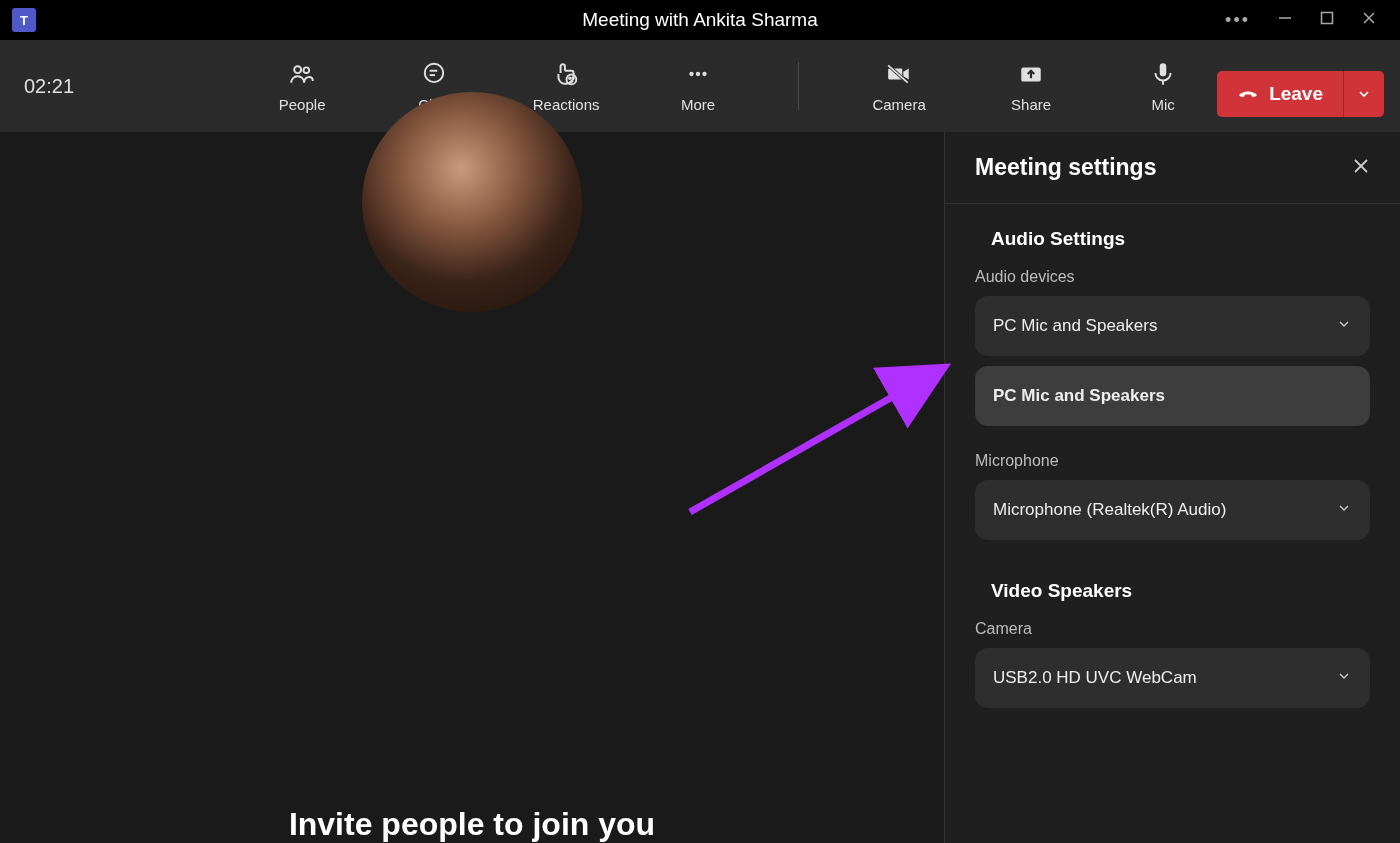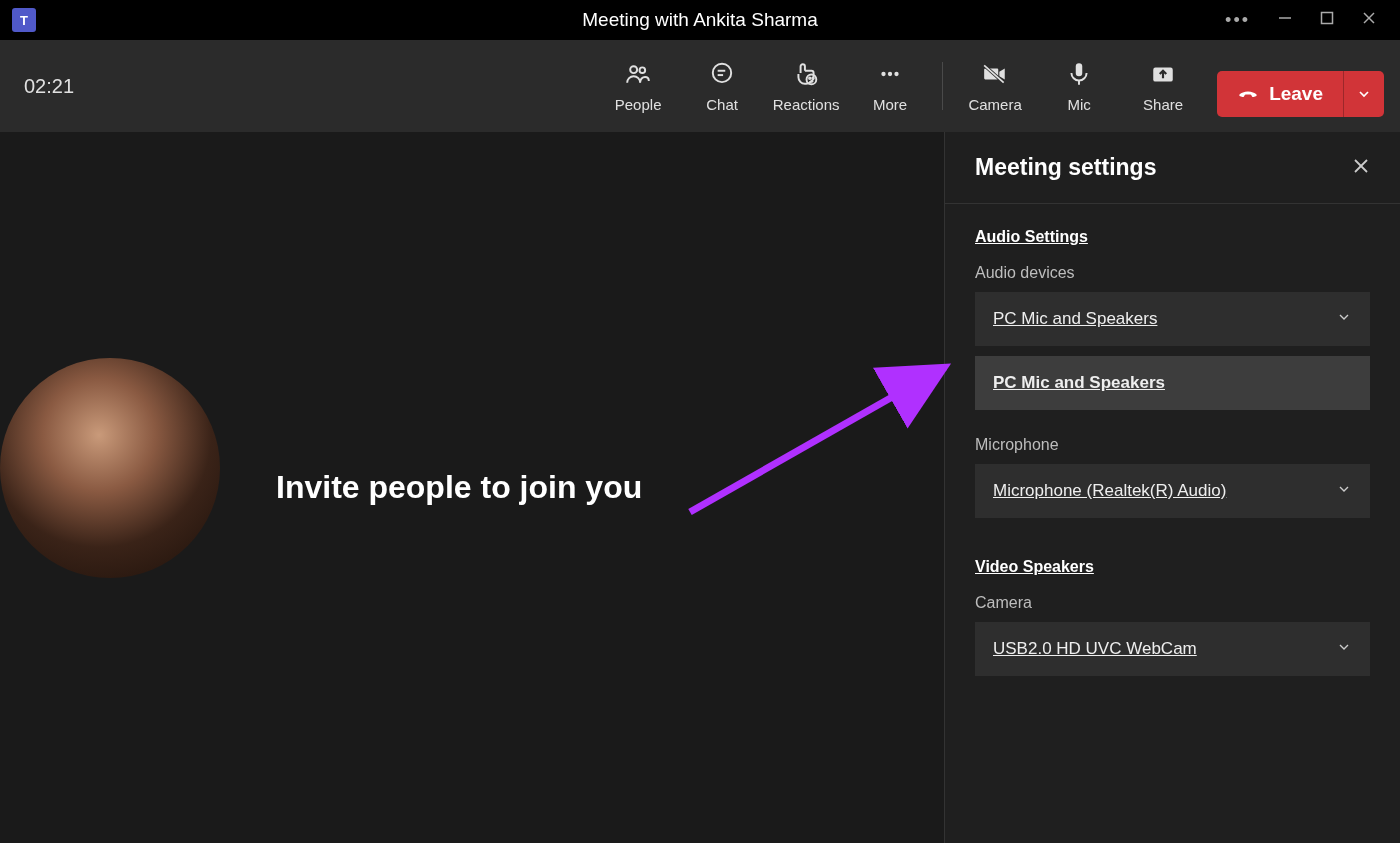--- a/index.html
+++ b/index.html
@@ -60,20 +60,21 @@
   .timer {
     margin-left: 24px;
     font-size: 20px;
     color: #e0e0e0;
   }
   .toolbar-spacer { flex: 1; }
   .tool-group {
     display: flex;
     align-items: stretch;
     height: 100%;
+    gap: 48px;
   }
   .tool-item {
     display: flex;
     flex-direction: column;
     align-items: center;
     justify-content: center;
     width: 84px;
     gap: 8px;
     color: #e0e0e0;
     font-size: 15px;
@@ -112,23 +113,23 @@
   
   .main {
     position: relative;
     height: calc(843px - 40px - 92px);
     background: #1a1a1a;
     display: flex;
   }
   .stage {
     flex: 1;
     display: flex;
-    flex-direction: row;
-    align-items: center;
-    justify-content: flex-start;
+    flex-direction: column;
+    align-items: center;
+    justify-content: space-between;
     gap: 56px;
     border-right: 1px solid #333;
   }
   .avatar {
     width: 220px;
     height: 220px;
     border-radius: 50%;
     background: radial-gradient(circle at 45% 35%, #c99a7a 0%, #8a5a42 30%, #3a2318 60%, #1a0e08 100%);
     position: relative;
     overflow: hidden;
@@ -156,37 +157,36 @@
     padding: 22px 30px 22px 30px;
     border-bottom: 1px solid #333;
   }
   .panel-header h2 {
     margin:0; font-size: 23px; font-weight: 700;
   }
   .panel-body {
     padding: 24px 30px 0 30px;
   }
   .section-title {
-    font-size: 16px; font-weight: 700; margin: 0 0 18px 0; text-decoration: underline;
+    font-size: 19px; font-weight: 700; margin: 0 0 18px 16px;
   }
   .field-label {
     font-size: 16px; color: #bdbdbd; margin: 0 0 10px 0;
   }
   .select-box {
     background: #2e2e2e;
-    border-radius: 0;
-    height: 54px;
+    border-radius: 13px;
+    height: 60px;
     display: flex;
     align-items: center;
     justify-content: space-between;
     padding: 0 18px;
     font-size: 17px;
     color: #eee;
     margin-bottom: 10px;
-    text-decoration: underline;
   }
   .select-box.highlight {
     background: #3d3d3d;
     font-weight: 600;
   }
   .chev { color:#ccc; }
   .gap { height: 16px; }
   .gap-lg { height: 30px; }
 
   
@@ -284,35 +284,35 @@
           <path d="M16 10l5-3v10l-5-3z"></path>
           <line x1="2" y1="4" x2="20" y2="20" stroke="#2b2b2b" stroke-width="3"></line>
           <line x1="2" y1="4" x2="20" y2="20" stroke="#e0e0e0" stroke-width="1.6"></line>
         </svg>
       </div>
       <span>Camera</span>
     </div>
     <div class="tool-item">
       <div class="ico">
         <svg viewBox="0 0 24 24" fill="#e0e0e0">
+          <rect x="3" y="6" width="18" height="13" rx="2"></rect>
+          <path d="M12 16V9M9 12l3-3 3 3" fill="none" stroke="#2b2b2b" stroke-width="2"></path>
+        </svg>
+      </div>
+      <span>Share</span>
+    </div>
+    <div class="tool-item">
+      <div class="ico">
+        <svg viewBox="0 0 24 24" fill="#e0e0e0">
           <rect x="9" y="2" width="6" height="12" rx="3"></rect>
           <path d="M5 11a7 7 0 0014 0" fill="none" stroke="#e0e0e0" stroke-width="1.8"></path>
           <line x1="12" y1="18" x2="12" y2="22" stroke="#e0e0e0" stroke-width="1.8"></line>
         </svg>
       </div>
       <span>Mic</span>
-    </div>
-    <div class="tool-item">
-      <div class="ico">
-        <svg viewBox="0 0 24 24" fill="#e0e0e0">
-          <rect x="3" y="6" width="18" height="13" rx="2"></rect>
-          <path d="M12 16V9M9 12l3-3 3 3" fill="none" stroke="#2b2b2b" stroke-width="2"></path>
-        </svg>
-      </div>
-      <span>Share</span>
     </div>
   </div>
   <div class="leave-wrap">
     <div class="leave-btn">
       <span>
         <svg width="22" height="22" viewBox="0 0 24 24" fill="#fff">
             <path d="M21 15.5c-1.4-1.2-5-3-9-3s-7.6 1.8-9 3c-.8.7-.5 2 .5 2.3l2.5.8c.6.2 1.3 0 1.6-.6l.9-1.6c.2-.4.6-.6 1-.6h5c.4 0 .8.2 1 .6l.9 1.6c.3.6 1 .8 1.6.6l2.5-.8c1-.3 1.3-1.6.5-2.3z"></path>
           </svg>
       </span>
       <span>Leave</span>

